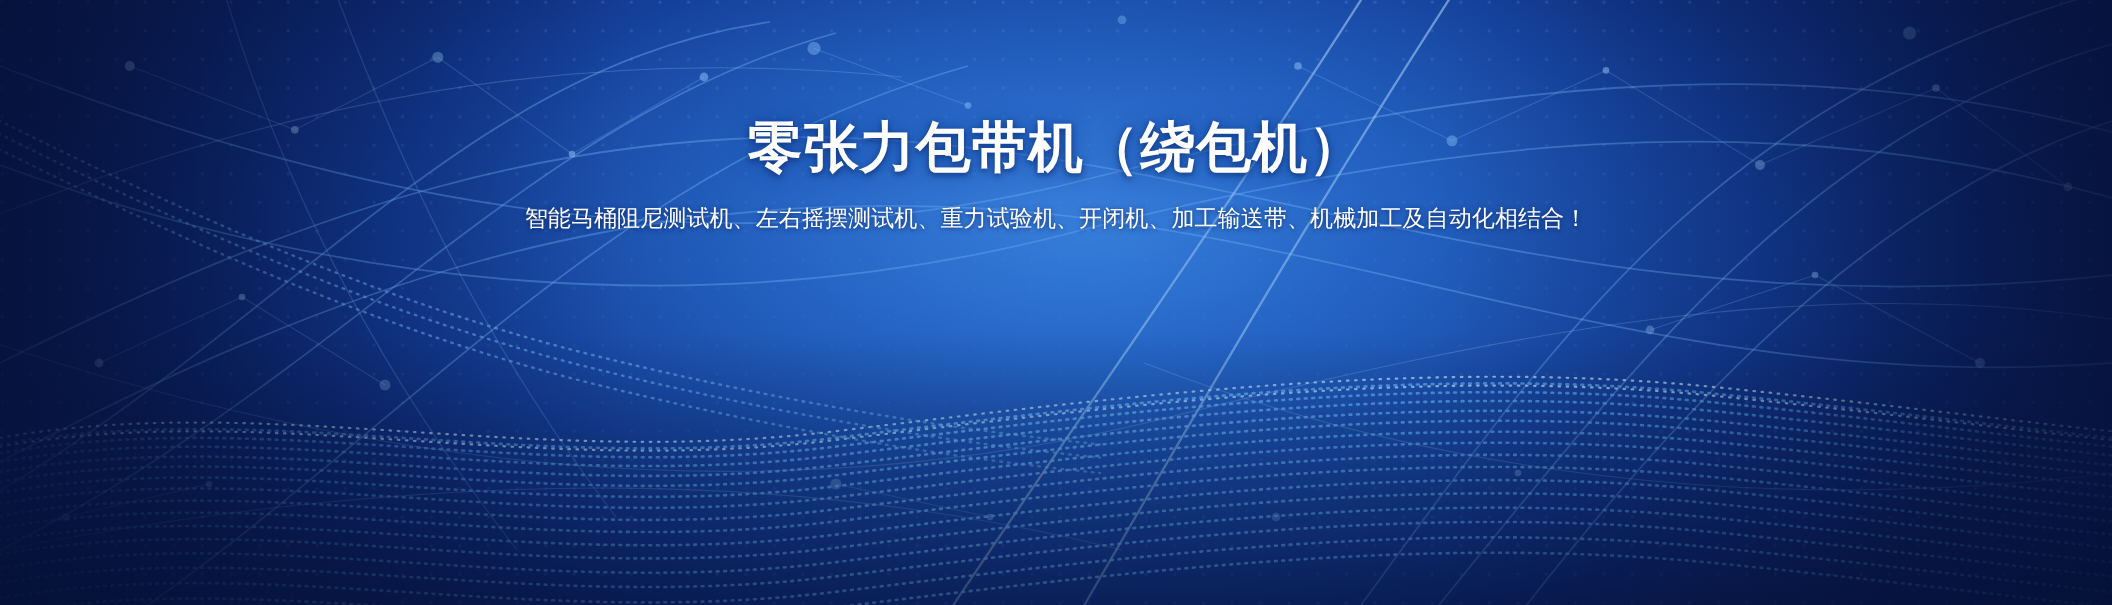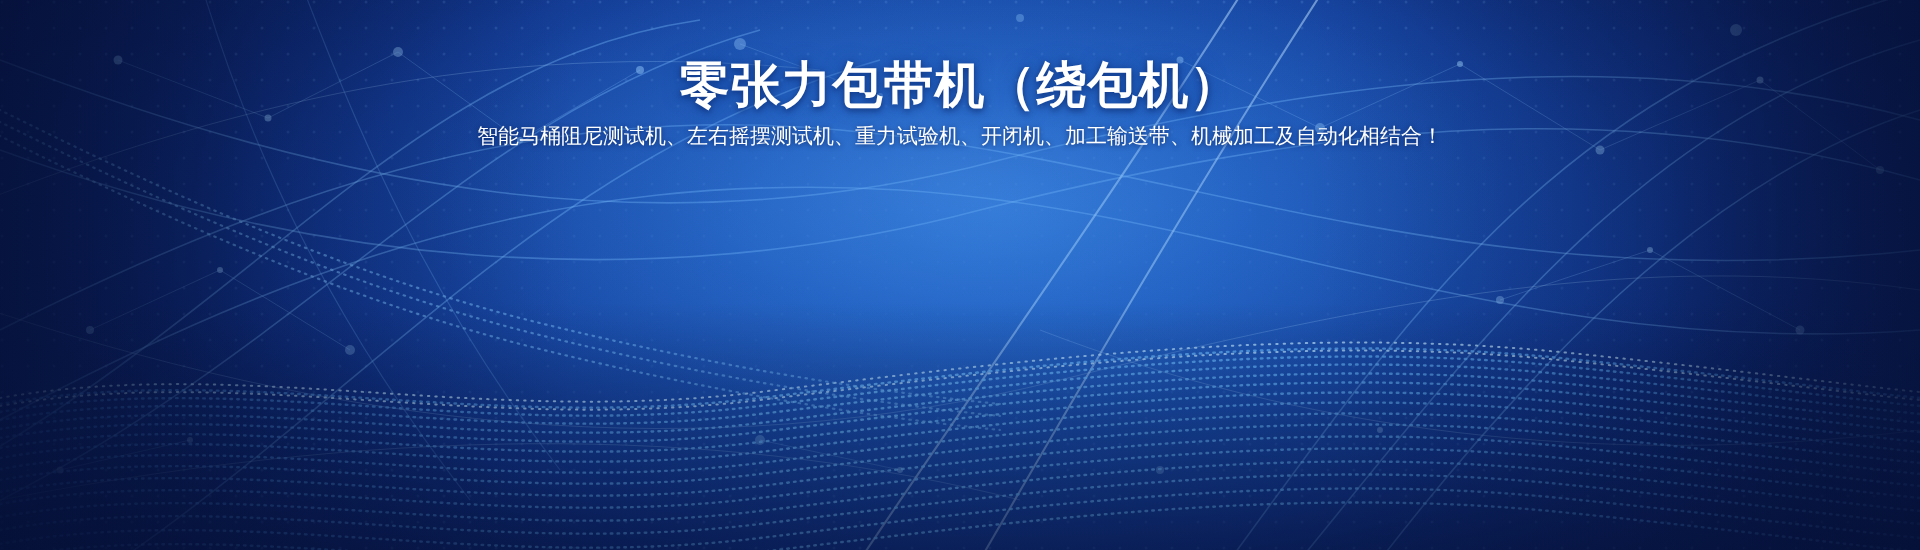--- a/index.html
+++ b/index.html
@@ -47,21 +47,21 @@
   }
 
   
   .content {
     position: absolute;
     inset: 0;
     display: flex;
     flex-direction: column;
     align-items: center;
     justify-content: flex-start;
-    padding-top: 52px;
+    padding-top: 101px;
     box-sizing: border-box;
   }
   .title-line {
     color: #ffffff;
     font-size: 50px;
     font-weight: bold;
     letter-spacing: 1px;
     line-height: 1.34;
     text-align: center;
     white-space: nowrap;
@@ -75,21 +75,21 @@
   .subtitle {
     color: #ffffff;
     font-size: 21px;
     font-weight: normal;
     line-height: 1.62;
     text-align: center;
     white-space: nowrap;
     text-shadow: 0 1px 5px rgba(8,30,90,0.8);
   }
   .subtitle.first { margin-top: 28px; }
-  .subtitle.second { margin-top: 0; }
+  .subtitle.second { margin-top: 14px; }
 </style>
 </head>
 <body>
 
 <div id="banner">
 
   <div class="layer bg-base"></div>
 
   <svg class="layer" viewBox="0 0 1920 550" preserveAspectRatio="none">
     <defs>

